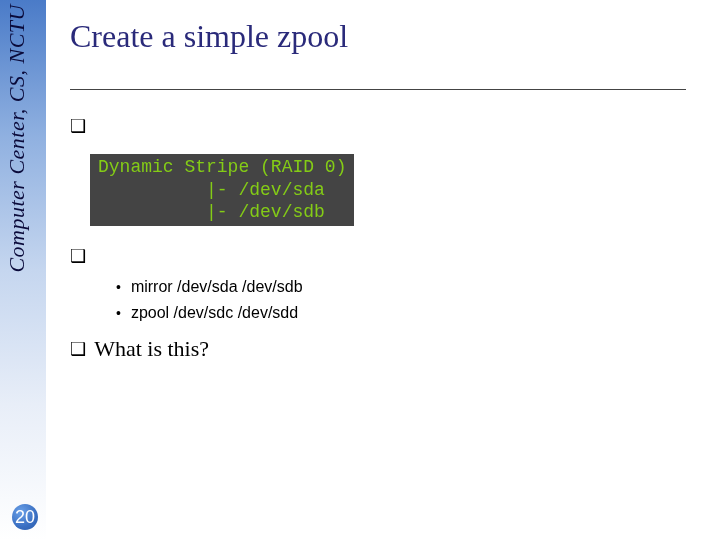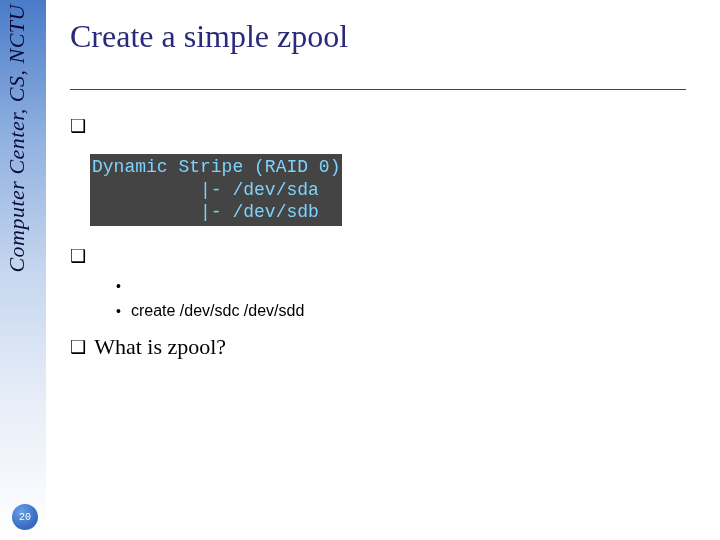--- a/index.html
+++ b/index.html
@@ -34,22 +34,22 @@
   }
   .page-number {
     position: absolute;
     left: 12px;
     bottom: 10px;
     width: 26px;
     height: 26px;
     border-radius: 50%;
     background: radial-gradient(circle at 35% 30%, #6aa0e8 0%, #3a6fc2 60%, #2a5aa8 100%);
     color: #ffffff;
-    font-family: Liberation Mono, monospace;
-    font-size: 10px;
+    font-family: Liberation Sans, sans-serif;
+    font-size: 18px;
     display: flex;
     align-items: center;
     justify-content: center;
   }
   .content {
     position: absolute;
     left: 70px;
     top: 18px;
     right: 34px;
   }
@@ -75,25 +75,25 @@
     gap: 8px;
   }
   .bullet-icon {
     font-size: 18px;
     line-height: 1;
     position: relative;
     top: -1px;
   }
   .code-box {
     background: #444444;
-    color: #7dd3fc;
+    color: #84cc16;
     font-family: "Courier New", monospace;
     font-size: 18px;
     line-height: 1.25;
-    padding: 2px 2px;
+    padding: 2px 8px;
     margin-left: 20px;
     margin-bottom: 22px;
     white-space: pre;
     display: inline-block;
   }
   .sub-bullets {
     margin-left: 46px;
     margin-top: -6px;
     margin-bottom: 14px;
   }
@@ -129,24 +129,25 @@
   <div class="code-box">Dynamic Stripe (RAID 0)
           |- /dev/sda
           |- /dev/sdb</div>
 
   <div class="bullet-line">
     <span class="bullet-icon">❑</span>
   </div>
   <div class="sub-bullets">
     <div class="sub-bullet">
       <span class="sub-dot">•</span>
+      <span>mirror /dev/sda /dev/sdb</span>
     </div>
     <div class="sub-bullet">
       <span class="sub-dot">•</span>
-      <span>create /dev/sdc /dev/sdd</span>
+      <span>zpool /dev/sdc /dev/sdd</span>
     </div>
   </div>
 
   <div class="bullet-line">
     <span class="bullet-icon">❑</span>
-    <span>What is zpool?</span>
+    <span>What is this?</span>
   </div>
 </div>
 
 </body></html>

